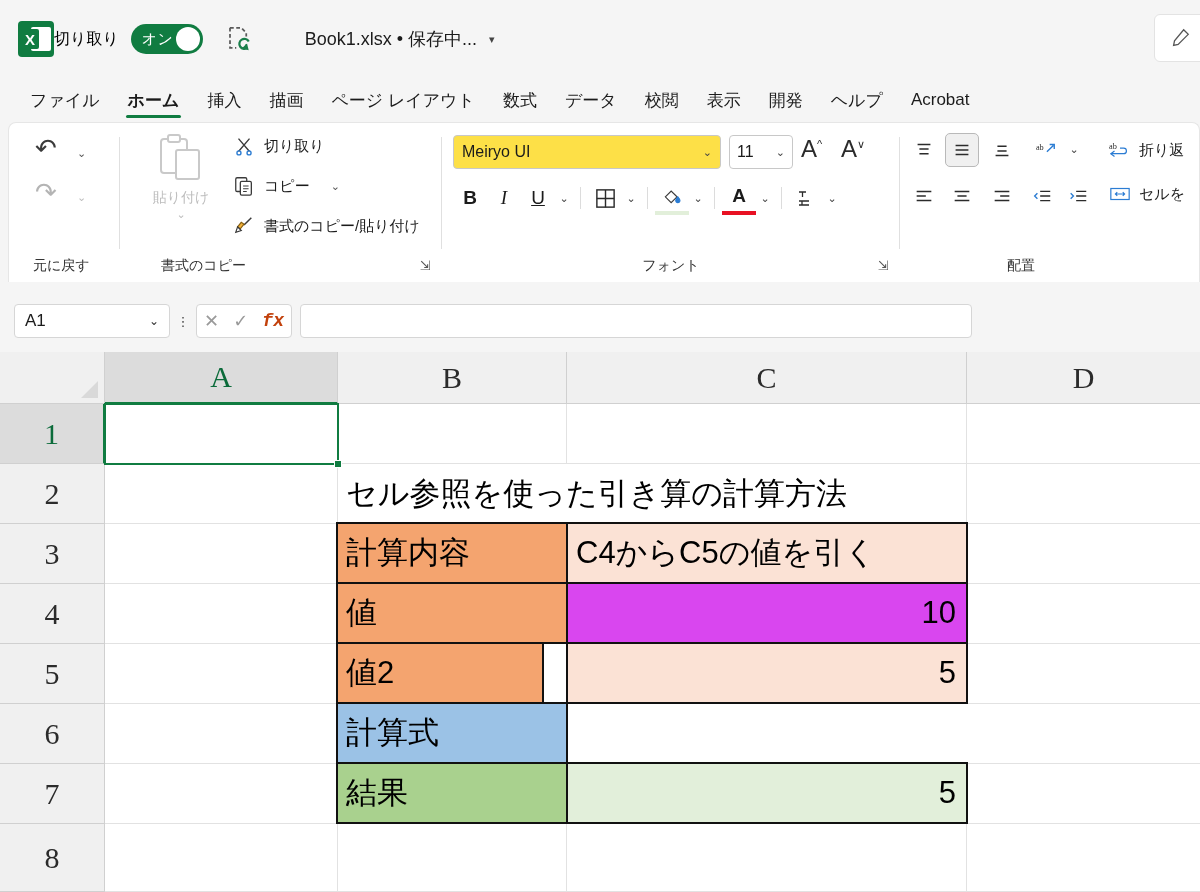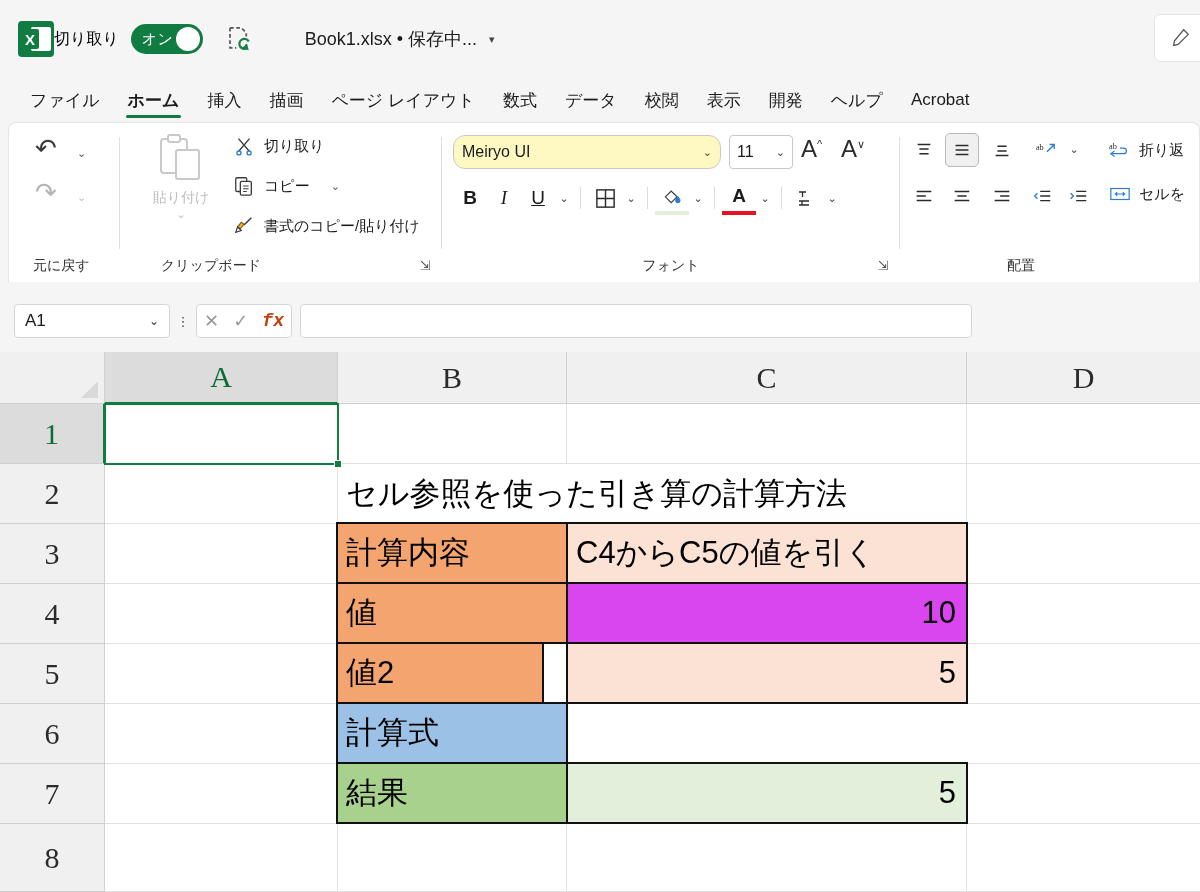--- a/index.html
+++ b/index.html
@@ -97,21 +97,21 @@
   .clip-ic { width:22px; height:22px; display:inline-block; }
   .mini-cv { font-size:11px; color:#555; margin-left:12px; }
   .dlg {
     position:absolute; bottom:8px; right:10px; font-size:13px; color:#555;
   }
 
   
   .g-font { left:434px; width:456px; }
   .fontname {
     position:absolute; left:10px; top:12px; width:268px; height:34px;
-    border:1px solid #c8c8c8; border-radius:12px; background:#fef9c3;
+    border:1px solid #c8c8c8; border-radius:4px; background:#fde047;
     display:flex; align-items:center; padding:16px 8px; font-size:16px; color:#1b1b1b;
   }
   .fontname .cvd { margin-left:auto; font-size:11px; color:#444; }
   .fontsize {
     position:absolute; left:286px; top:12px; width:64px; height:34px;
     border:1px solid #c8c8c8; border-radius:4px; background:#fff;
     display:flex; align-items:center; padding:0 7px; font-size:16px; color:#1b1b1b;
   }
   .fontsize .cvd { margin-left:auto; font-size:11px; color:#444; }
   .grow-a, .shrink-a { position:absolute; top:12px; font-size:24px; color:#2b2b2b; }
@@ -304,21 +304,21 @@
         <span class="clip-ic">
           <svg viewBox="0 0 24 24" fill="none" stroke="#3a3a3a" stroke-width="1.3">
             <path d="M20 3l-8 8" stroke-width="1.6"></path>
             <path d="M12 10l-4 5-3-2 4-5z" fill="#f2b33d" stroke="#8a6010"></path>
             <path d="M5 13l-2 6 6-2z" fill="#fff"></path>
           </svg>
         </span>
         <span>書式のコピー/貼り付け</span>
       </div>
 
-      <div class="grp-label" style="left:40px; width:auto;">クリップボード</div>
+      <div class="grp-label" style="left:40px; width:auto;">書式のコピー</div>
       <div class="dlg">⇲</div>
     </div>
     <div class="sep" style="left:432px;"></div>
 
     <div class="grp g-font">
       <div class="fontname">
         <span>Meiryo UI</span>
         <span class="cvd">⌄</span>
       </div>
       <div class="fontsize">

